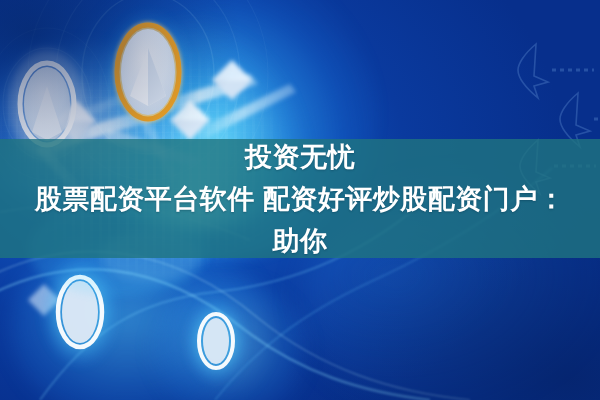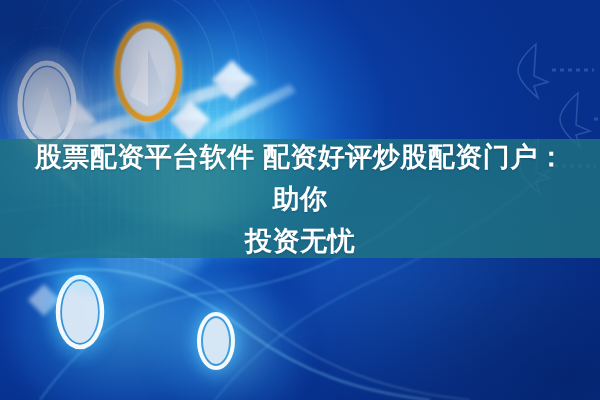--- a/index.html
+++ b/index.html
@@ -271,17 +271,17 @@
       <g>
         <path d="M 538 140 C 526 150 520 160 520 166 C 520 174 528 184 540 194 L 536 182 L 550 178 L 536 172 Z"></path>
         <path d="M 554 166 L 596 166" stroke-dasharray="4 4" stroke-width="3"></path>
       </g>
     </g>
   </svg>
 
   <div class="bg-vignette"></div>
 
   <div id="overlay-band">
+    <div class="headline">投资无忧</div>
     <div class="headline">股票配资平台软件 配资好评炒股配资门户：助你</div>
-    <div class="headline">投资无忧</div>
   </div>
 
 </div>
 
 </body></html>

